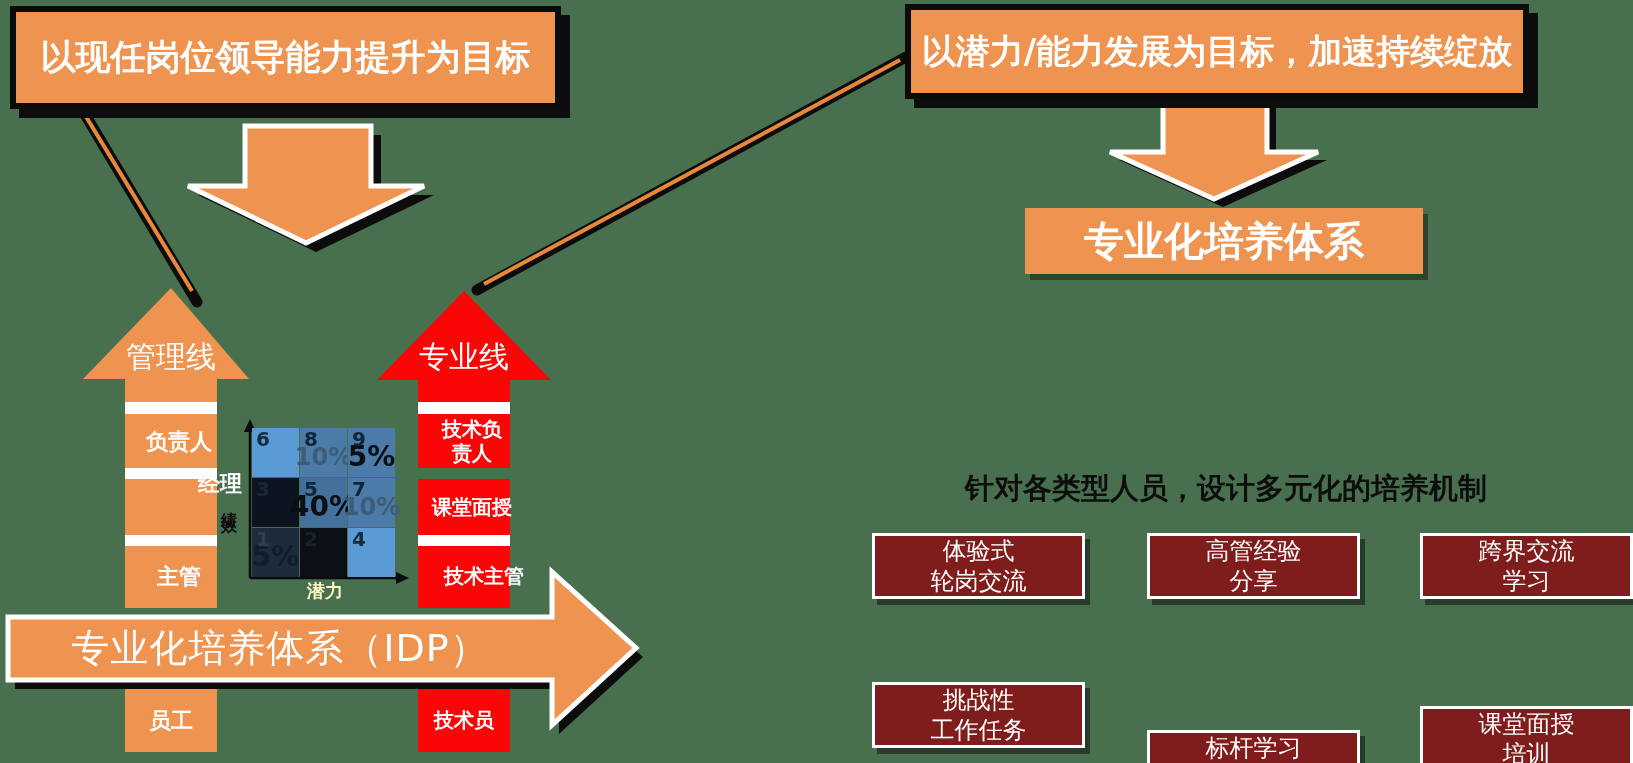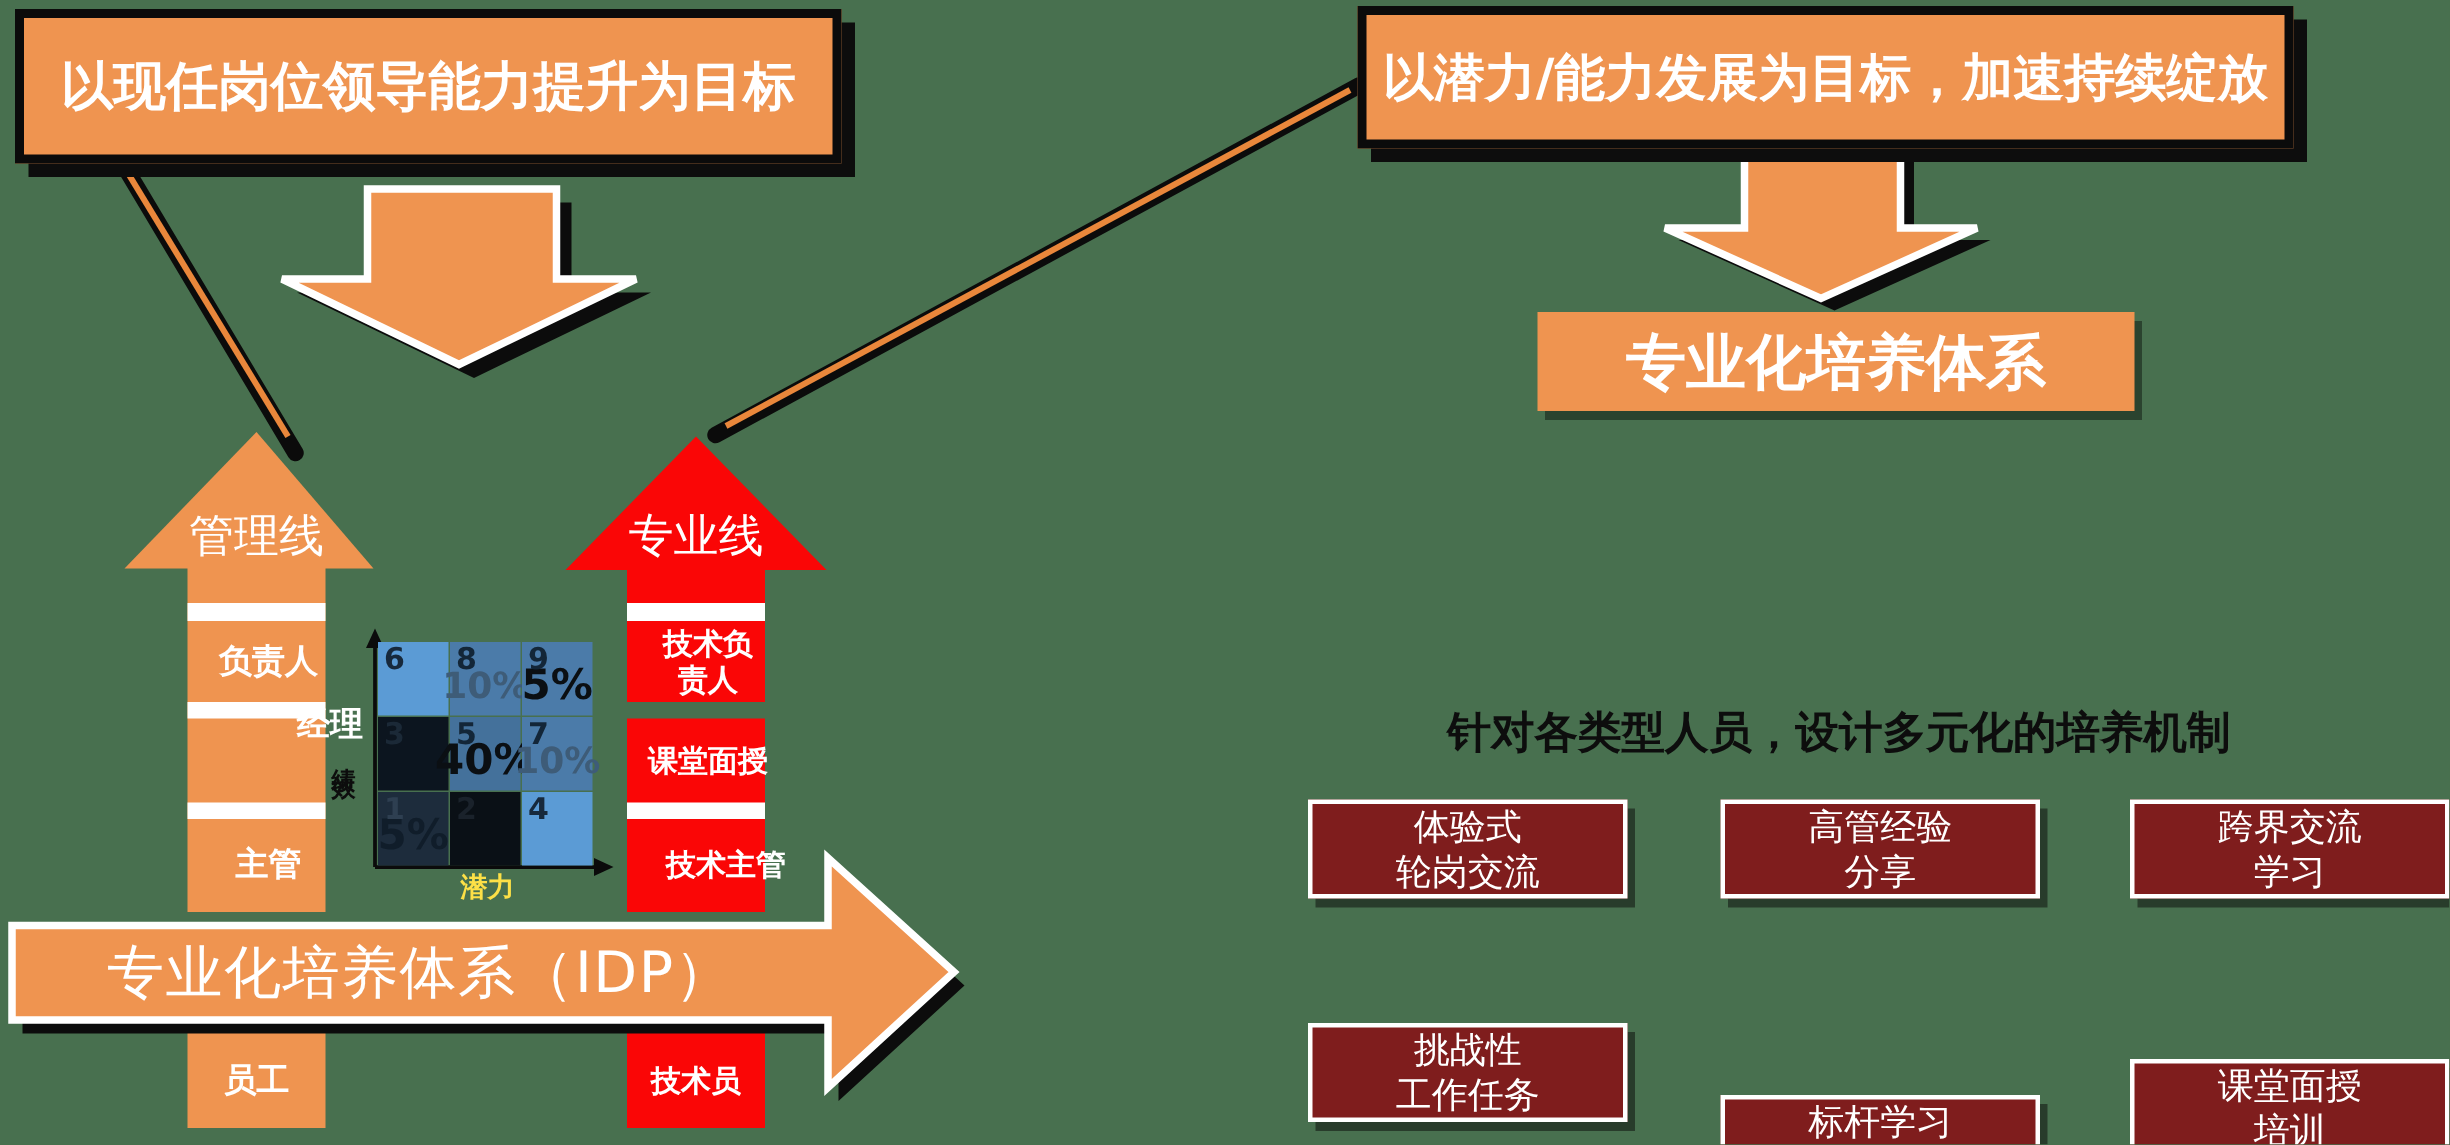--- a/index.html
+++ b/index.html
@@ -37,21 +37,21 @@
              font-weight:400;letter-spacing:1px;}
 
   
   #matrix{left:252px;top:428px;width:143px;height:149px;display:grid;
           grid-template-columns:47px 47px 47px;grid-template-rows:49px 49px 49px;gap:1px;}
   .mcell{position:relative;display:flex;align-items:center;justify-content:center;}
   .mnum{position:absolute;top:0px;left:4px;font-size:20px;font-weight:700;line-height:22px;}
   .mpct{margin-top:8px;font-weight:700;}
   #ylab{left:219px;top:477px;width:20px;height:56px;color:#0d0d0d;font-size:16px;font-weight:700;
         writing-mode:vertical-rl;text-orientation:upright;letter-spacing:6px;line-height:20px;}
-  #xlab{left:299px;top:580px;width:52px;height:22px;color:#fde047;font-size:18px;font-weight:700;}
+  #xlab{left:299px;top:580px;width:52px;height:22px;color:#fef9c3;font-size:18px;font-weight:700;}
 
   
   #train-title{left:920px;top:472px;width:612px;height:34px;color:#0d0d0d;
                font-size:29px;font-weight:700;}
   .tbox{width:207px;height:60px;background:#7f1d1d;border:3px solid #ffffff;
         box-shadow:5px 6px 0 rgba(8,8,8,0.50);color:#fff;font-size:24px;font-weight:400;
         line-height:30px;}
   .trow1{top:533px;}.trow2{top:682px;}
   .tc1{left:872px;}.tc2{left:1147px;}.tc3{left:1420px;}
 </style>

